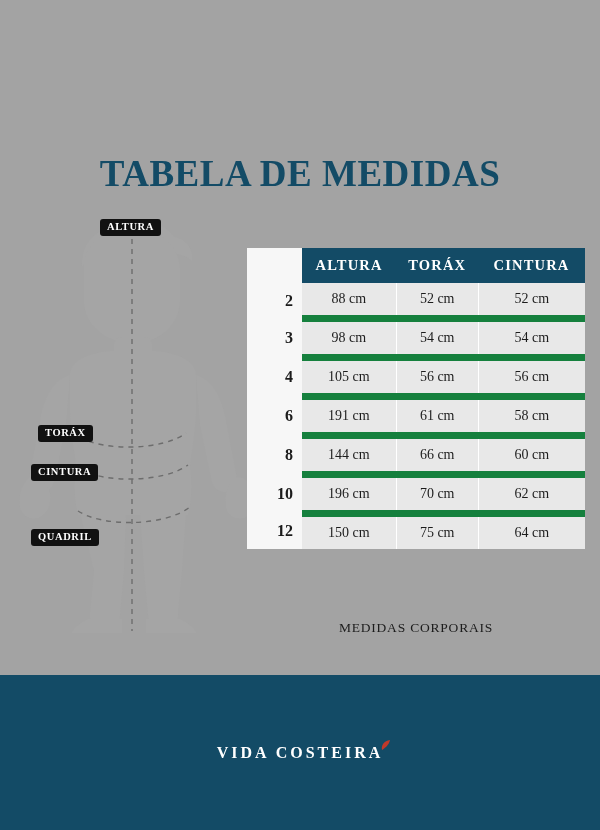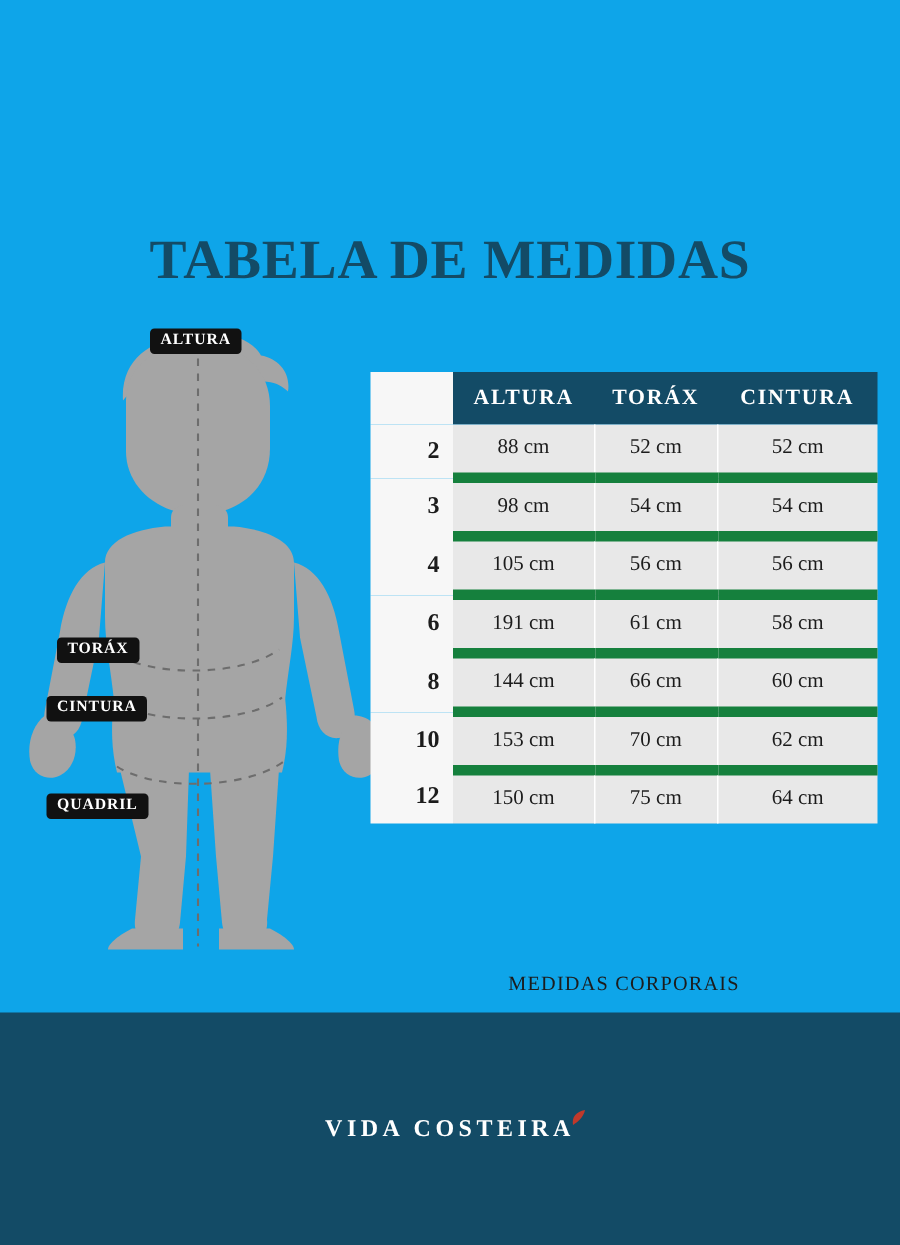--- a/index.html
+++ b/index.html
@@ -10,21 +10,21 @@
     width: 600px;
     height: 830px;
     background: #ffffff;
     font-family: "Liberation Serif", serif;
     overflow: hidden;
   }
   .page {
     position: relative;
     width: 600px;
     height: 830px;
-    background: #0ea5e9;
+    background: #a3a3a3;
     overflow: hidden;
   }
   .title {
     position: absolute;
     top: 152px;
     left: 0;
     width: 600px;
     text-align: center;
     font-family: "Liberation Serif", serif;
     font-weight: bold;
@@ -104,21 +104,21 @@
     font-size: 16px;
     width: 46px;
     border-right: none;
     border-bottom: none;
     padding-right: 9px;
     text-align: right;
   }
   .table-caption {
     position: absolute;
     left: 247px;
-    top: 648px;
+    top: 620px;
     width: 338px;
     text-align: center;
     font-family: "Liberation Serif", serif;
     font-size: 13.5px;
     letter-spacing: 0.8px;
     color: #1c1c1c;
   }
 
   
   .footer {
@@ -235,21 +235,21 @@
           <td>58 cm</td>
         </tr>
         <tr>
           <td class="sizecol">8</td>
           <td>144 cm</td>
           <td>66 cm</td>
           <td>60 cm</td>
         </tr>
         <tr>
           <td class="sizecol">10</td>
-          <td>153 cm</td>
+          <td>196 cm</td>
           <td>70 cm</td>
           <td>62 cm</td>
         </tr>
         <tr>
           <td class="sizecol">12</td>
           <td>150 cm</td>
           <td>75 cm</td>
           <td>64 cm</td>
         </tr>
       </tbody>

